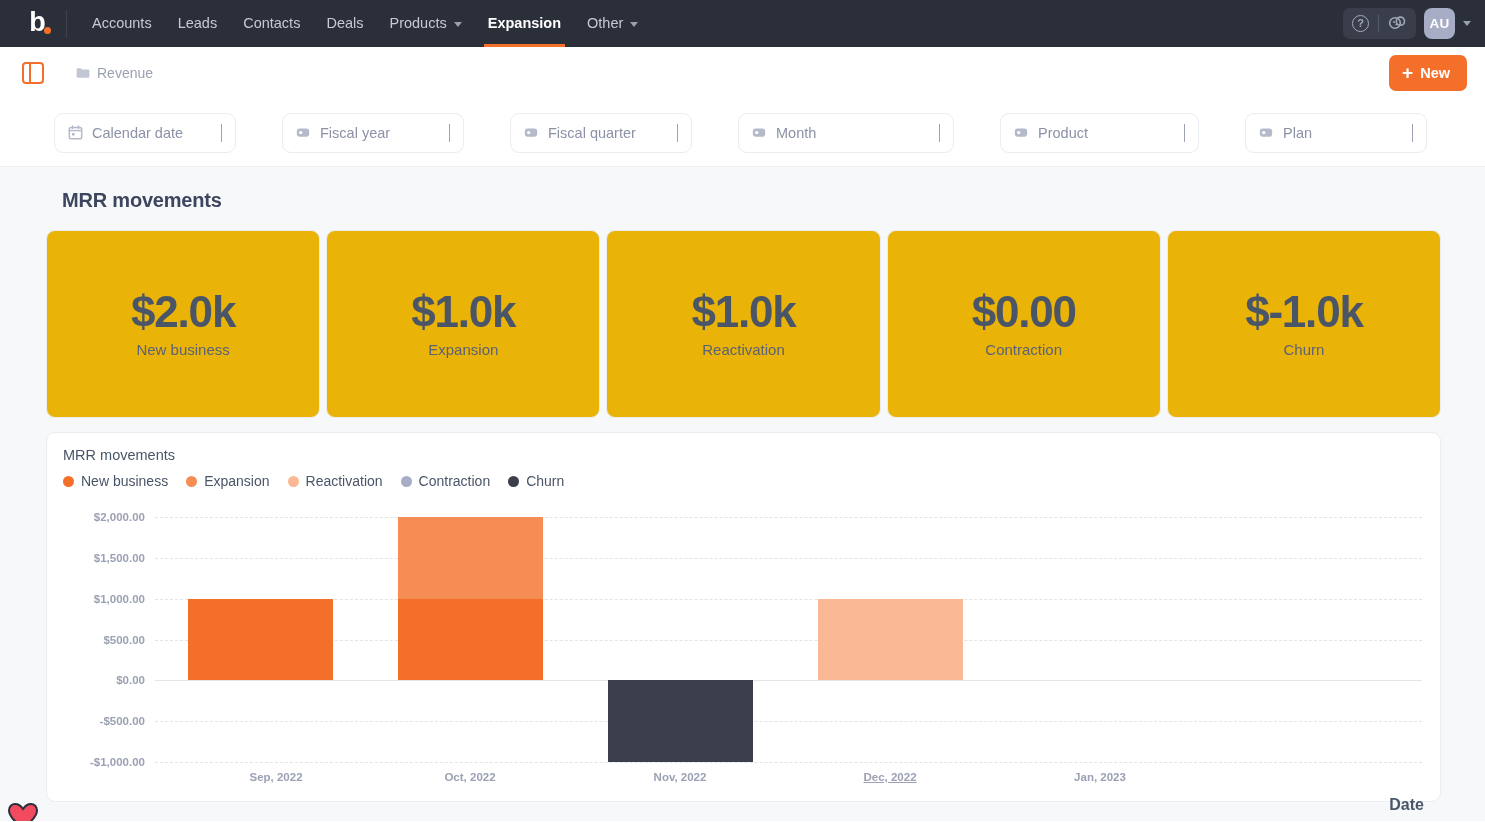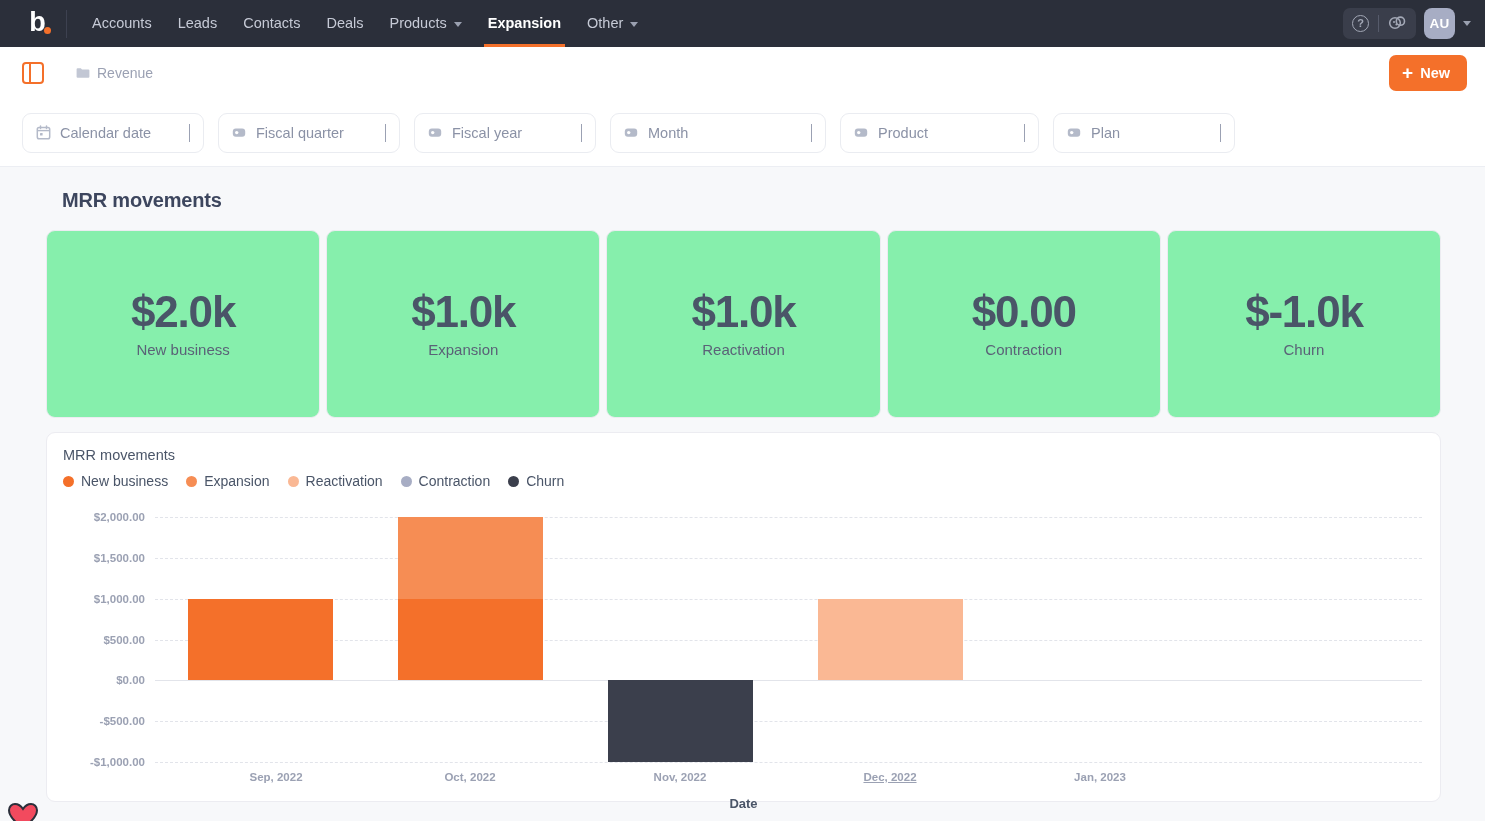--- a/index.html
+++ b/index.html
@@ -229,20 +229,21 @@
     height: 40px;
     border: 1px solid #eaecf1;
     border-radius: 9px;
     display: flex;
     align-items: center;
     padding: 0 13px;
     gap: 9px;
     cursor: pointer;
     background: #fff;
     flex: none;
+    margin-left: 32px;
   }
   .filter-label {
     color: #8b92a6;
     font-size: 14.5px;
     white-space: nowrap;
   }
   .chip-caret {
     margin-left: auto;
     padding-left: 12px;
   }
@@ -271,21 +272,21 @@
 
   
   .kpi-row {
     display: flex;
     gap: 6px;
     margin-top: 18px;
     padding: 0 26px 0 28px;
   }
   .kpi-card {
     flex: 1;
-    background: #86efac;
+    background: #eab308;
     border: 1px solid #ececf1;
     border-radius: 9px;
     height: 188px;
     display: flex;
     flex-direction: column;
     align-items: center;
     justify-content: center;
     gap: 7px;
   }
   .kpi-value {
@@ -367,24 +368,24 @@
   .xtick {
     position: absolute;
     font-size: 11.5px;
     color: #9ba1b3;
     transform: translateX(-50%);
     font-weight: 600;
     white-space: nowrap;
   }
   .xaxis-title {
     position: absolute;
-    font-size: 13px;
+    font-size: 16px;
     color: #4a5568;
     left: 0; right: 0;
-    text-align: center;
+    text-align: right;
     font-weight: 600;
   }
   .heart-icon {
     position: absolute;
     left: 8px;
     bottom: -8px;
   }
 </style>
 </head>
 <body>
@@ -468,30 +469,30 @@
     </svg>
     <span class="filter-label">Calendar date</span>
     <span class="chip-caret"><span class="chev"></span></span>
   </div>
 
   <div class="filter-chip" style="width:182px">
     <svg width="15" height="13" viewBox="0 0 15 13">
       <rect x="0.8" y="2.4" width="12.4" height="8.4" rx="3" fill="#b4bac9"></rect>
       <circle cx="4.7" cy="6.6" r="1.7" fill="#ffffff"></circle>
     </svg>
-    <span class="filter-label">Fiscal quarter</span>
+    <span class="filter-label">Fiscal year</span>
     <span class="chip-caret"><span class="chev"></span></span>
   </div>
 
   <div class="filter-chip" style="width:182px">
     <svg width="15" height="13" viewBox="0 0 15 13">
       <rect x="0.8" y="2.4" width="12.4" height="8.4" rx="3" fill="#b4bac9"></rect>
       <circle cx="4.7" cy="6.6" r="1.7" fill="#ffffff"></circle>
     </svg>
-    <span class="filter-label">Fiscal year</span>
+    <span class="filter-label">Fiscal quarter</span>
     <span class="chip-caret"><span class="chev"></span></span>
   </div>
 
   <div class="filter-chip" style="width:216px">
     <svg width="15" height="13" viewBox="0 0 15 13">
       <rect x="0.8" y="2.4" width="12.4" height="8.4" rx="3" fill="#b4bac9"></rect>
       <circle cx="4.7" cy="6.6" r="1.7" fill="#ffffff"></circle>
     </svg>
     <span class="filter-label">Month</span>
     <span class="chip-caret"><span class="chev"></span></span>

